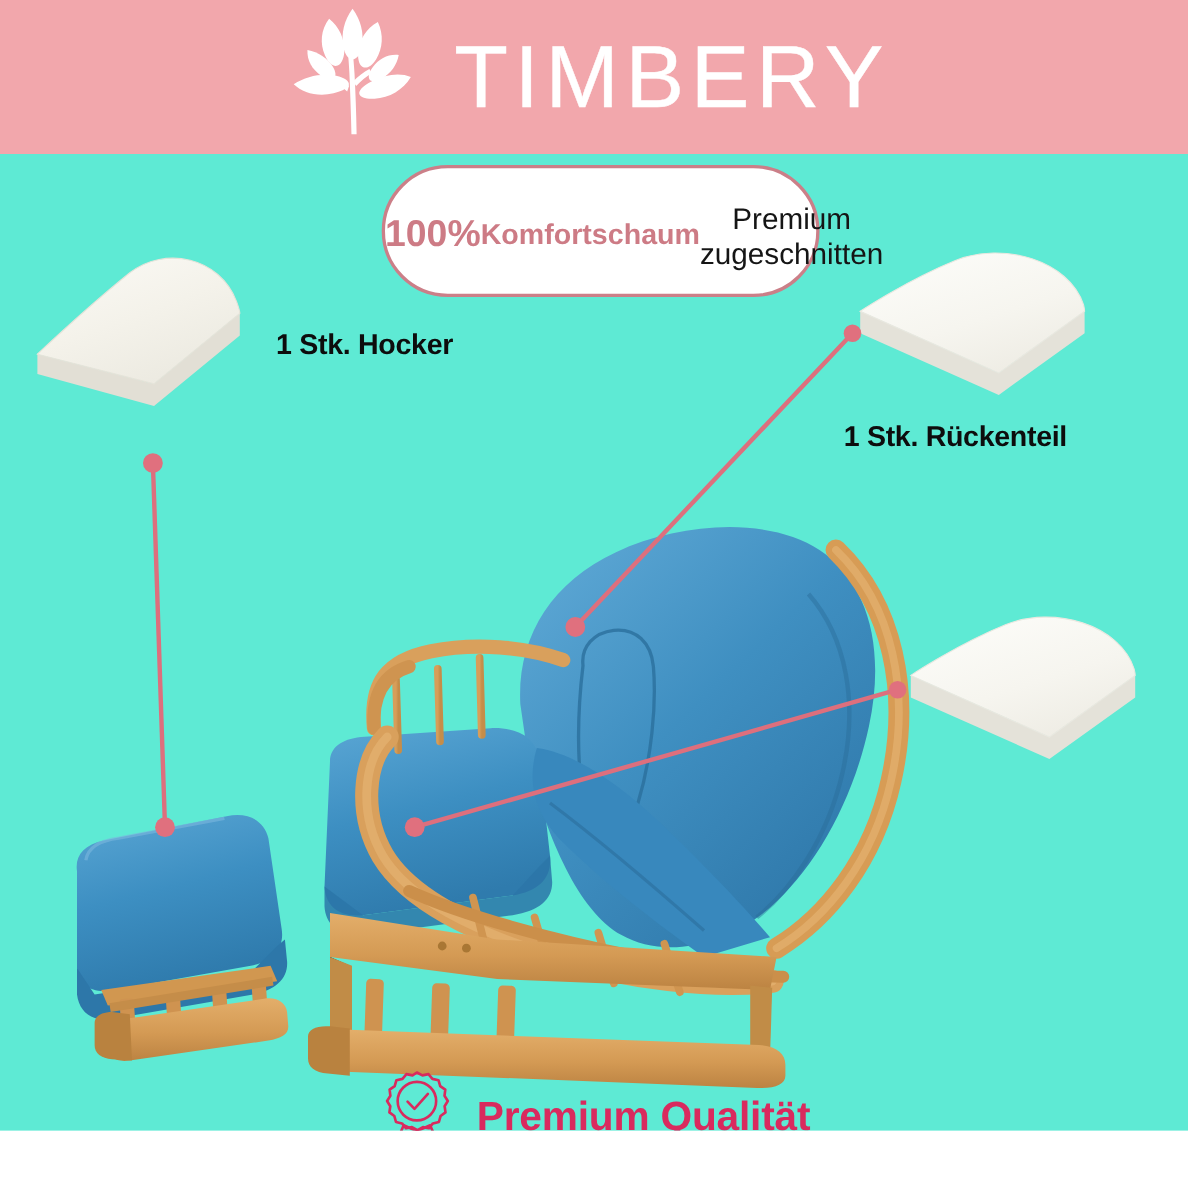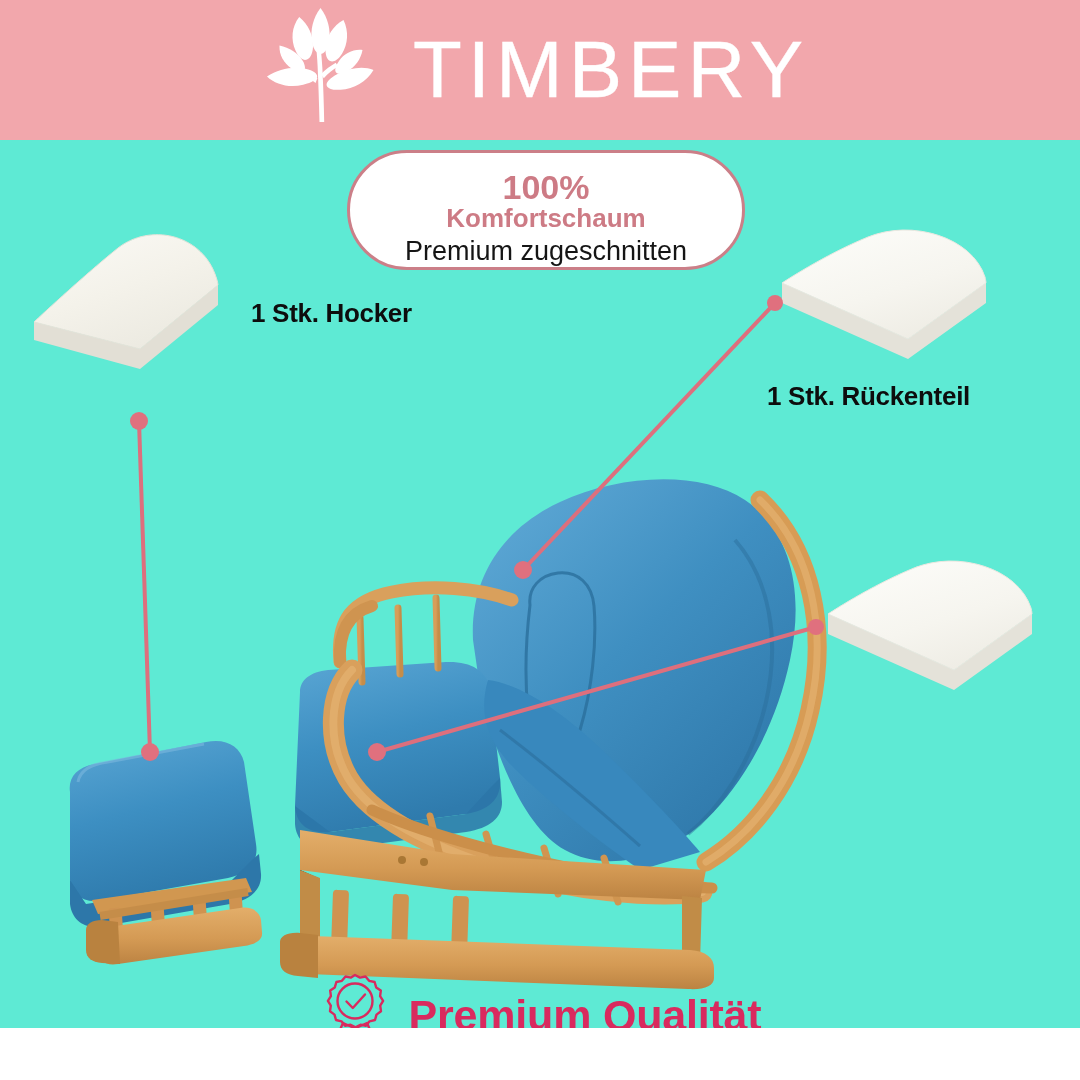--- a/index.html
+++ b/index.html
@@ -50,23 +50,23 @@
     position: absolute;
     left: 347px;
     top: 150px;
     width: 398px;
     height: 120px;
     border: 3px solid #cb7f88;
     border-radius: 60px;
     background: #ffffff;
     box-sizing: border-box;
     display: flex;
-    flex-direction: column;
+    flex-direction: row;
     align-items: center;
-    justify-content: flex-end;
+    justify-content: space-between;
     padding-top: 8px;
   }
   .badge-pink-line {
     color: #cd7b85;
     font-weight: bold;
     line-height: 1.05;
     text-align: center;
   }
   #badge-percent { font-size: 34px; }
   #badge-foam { font-size: 26px; }
@@ -124,21 +124,21 @@
     top: 965px;
     width: 1080px;
     height: 100px;
     display: flex;
     align-items: center;
     justify-content: center;
     gap: 18px;
   }
   #rosette-icon { width: 72px; height: 88px; display: block; }
   #premium-text {
-    font-size: 43px;
+    font-size: 37px;
     font-weight: bold;
     color: #d92a5e;
     letter-spacing: -0.2px;
     white-space: nowrap;
   }
 </style>
 </head>
 <body>
 
 <div id="page">

